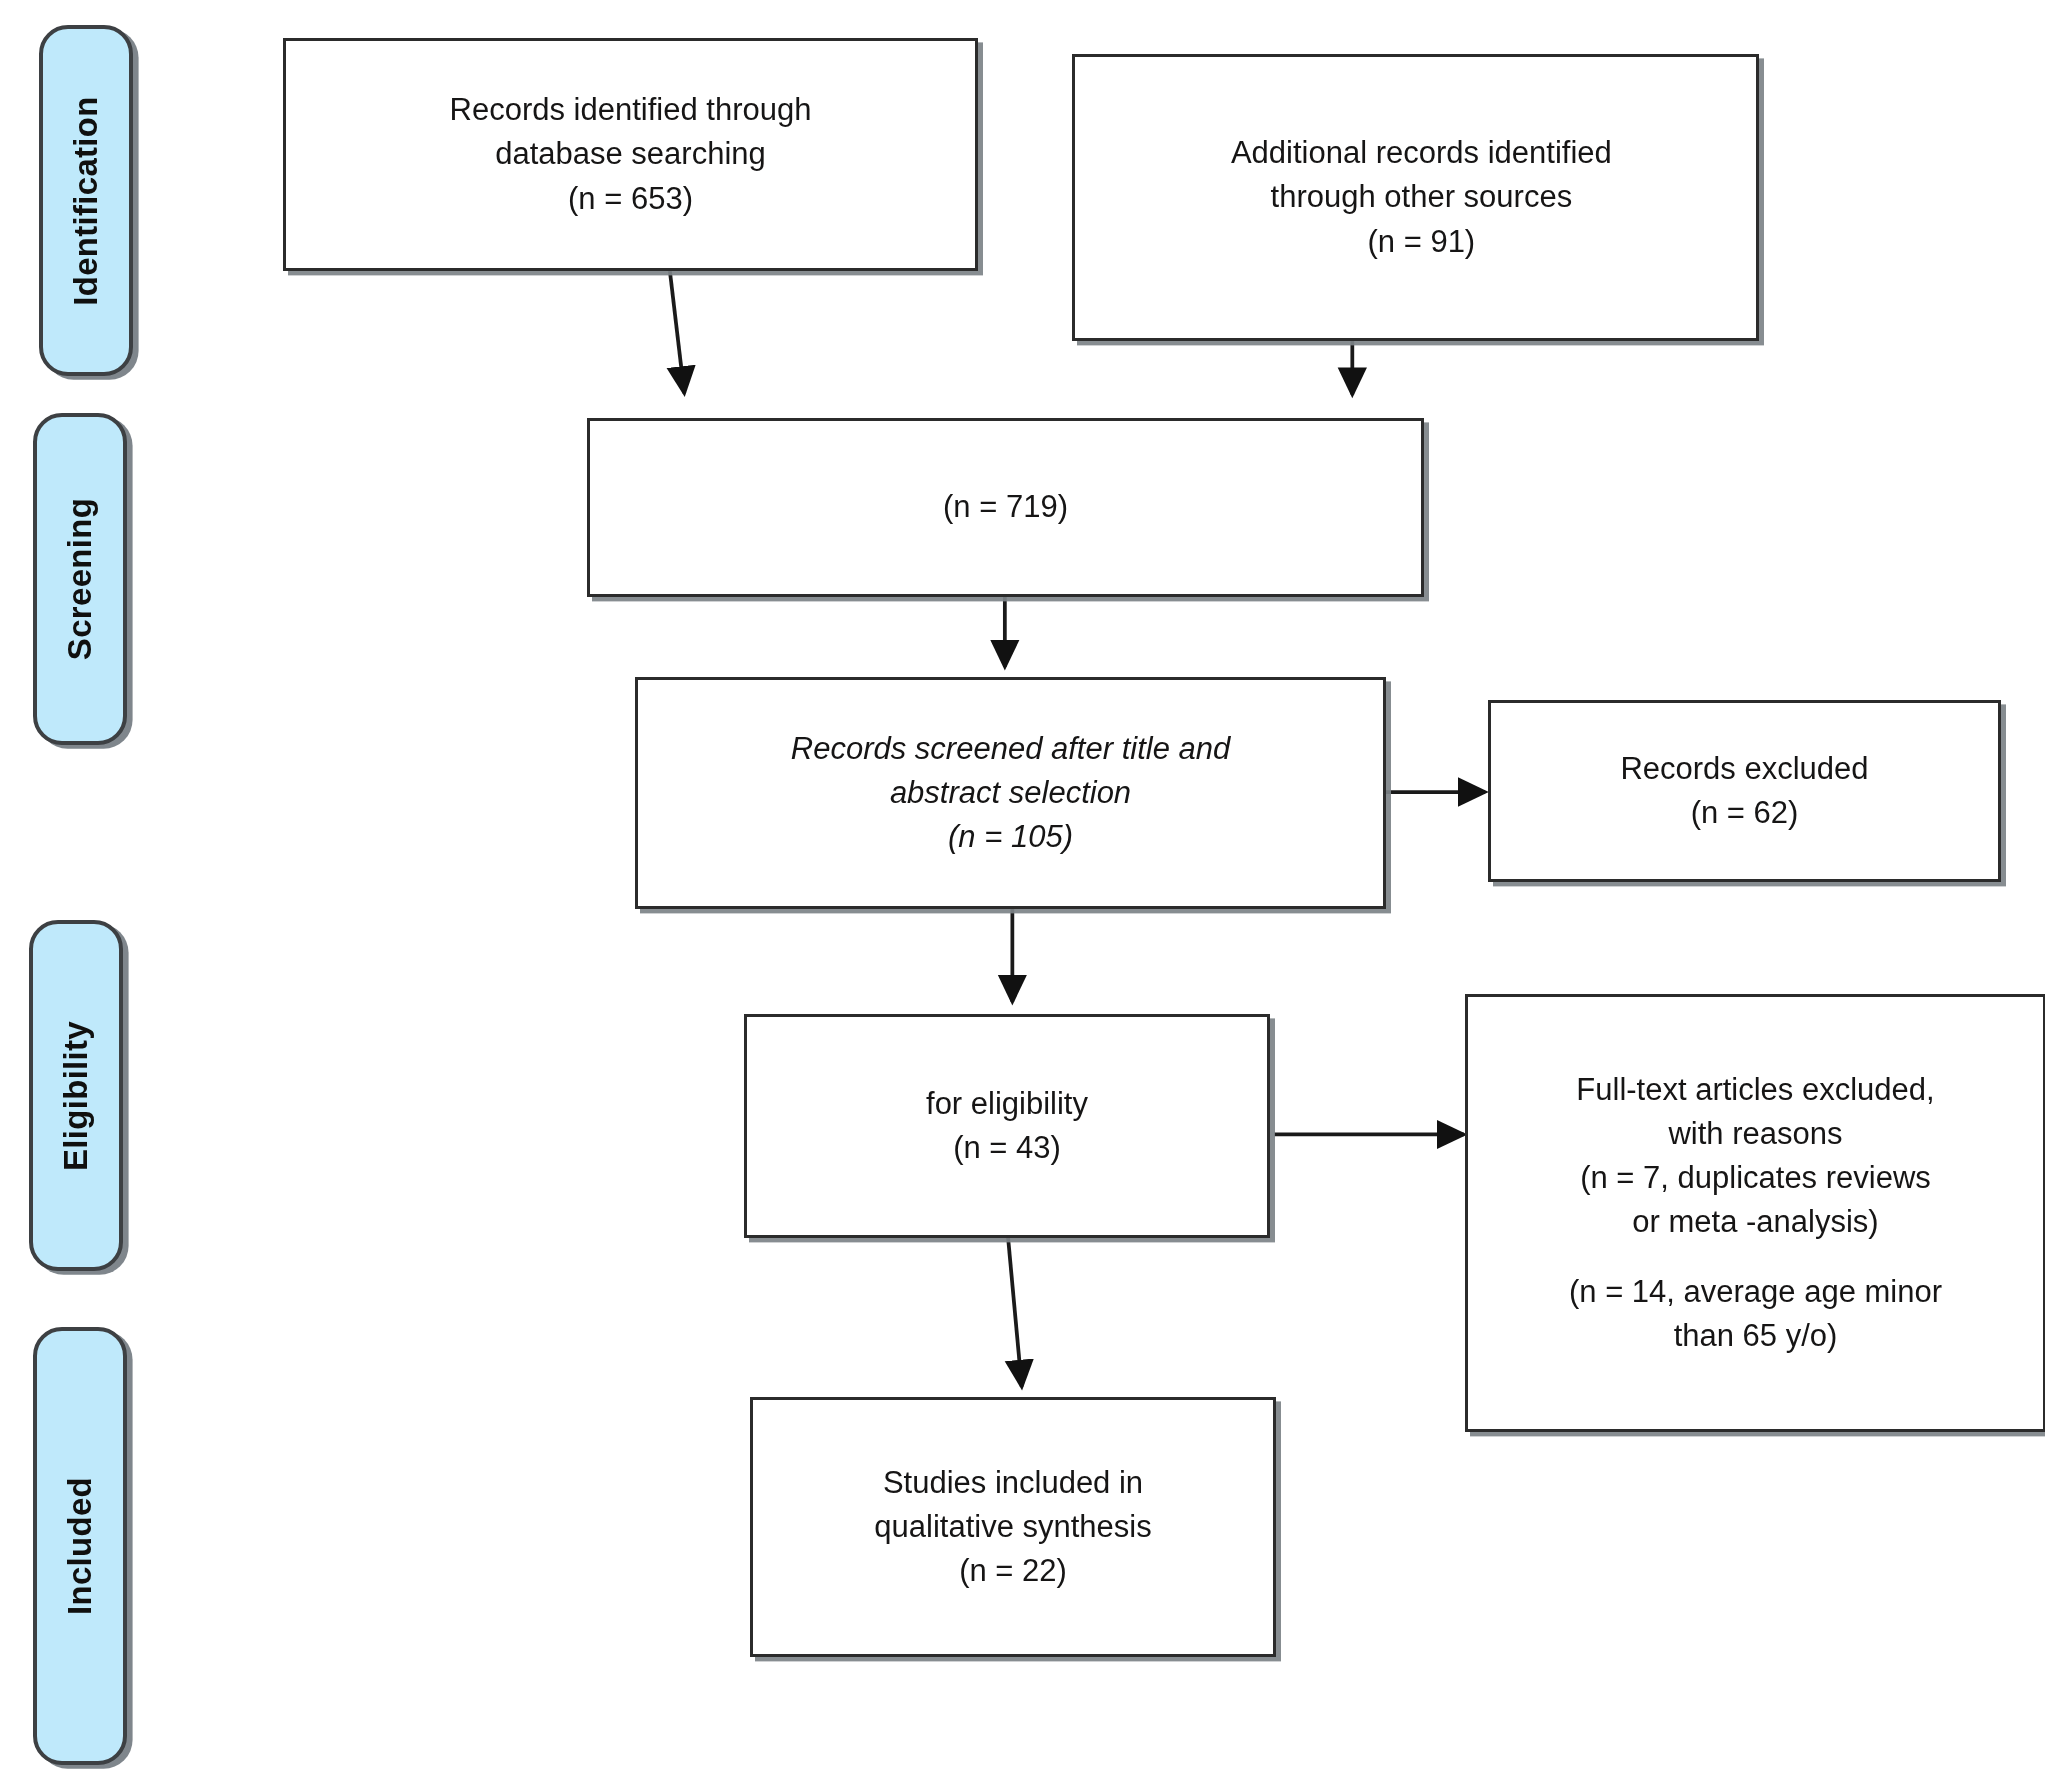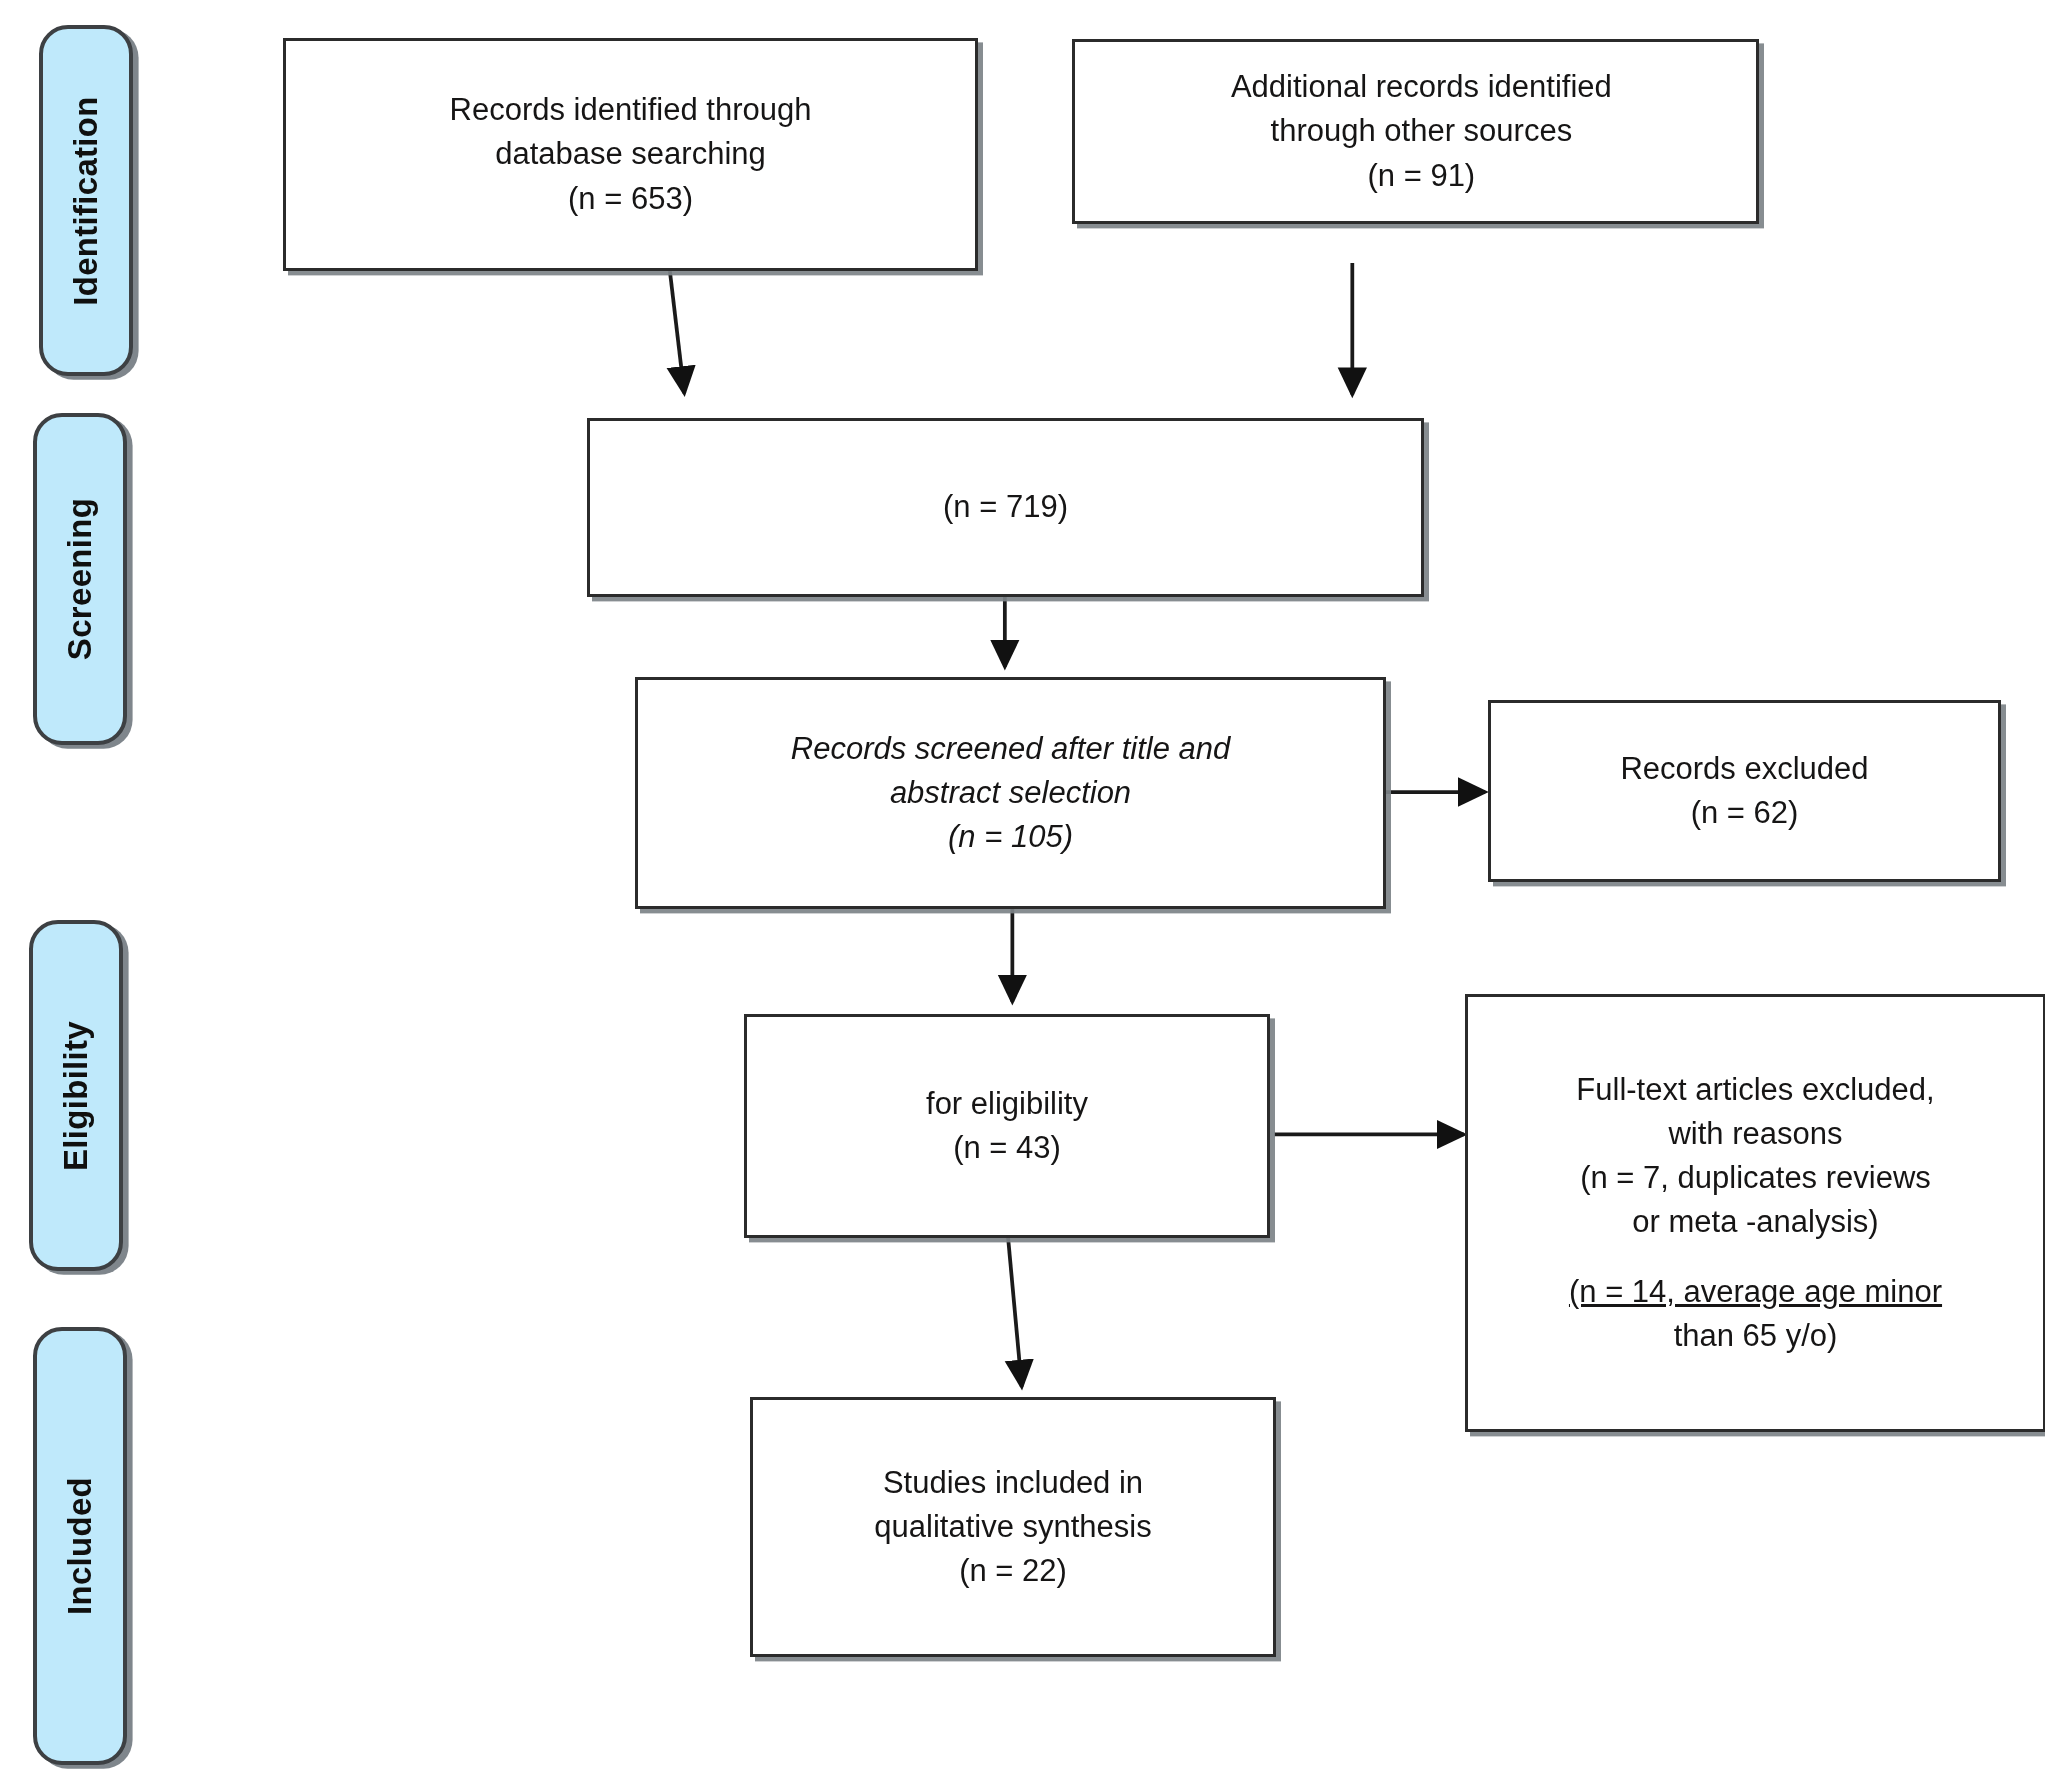--- a/index.html
+++ b/index.html
@@ -54,21 +54,20 @@
   }
   .flow-box .line {
     font-size: 31px;
     line-height: 1.42;
     color: #161515;
     text-align: center;
     white-space: nowrap;
   }
   .flow-box.gap-block .line.spacer-before {
     margin-top: 26px;
-    text-decoration: underline;
   }
 
   
   #arrows {
     position: absolute;
     left: 0;
     top: 0;
     width: 2046px;
     height: 1790px;
     pointer-events: none;
@@ -116,21 +115,21 @@
   <div class="stage-pill" style="left:33px; top:1327px; width:94px; height:438px;">
     <span class="stage-text">Included</span>
   </div>
 
   <div class="flow-box" style="left:283px; top:38px; width:695px; height:233px;">
     <div class="line">Records identified through</div>
     <div class="line">database searching</div>
     <div class="line">(n = 653)</div>
   </div>
 
-  <div class="flow-box" style="left:1072px; top:39px; width:687px; height:185px;padding-left:28px;">
+  <div class="flow-box" style="left:1072px; top:54px; width:687px; height:287px;padding-left:28px;">
     <div class="line">Additional records identified</div>
     <div class="line">through other sources</div>
     <div class="line">(n = 91)</div>
   </div>
 
   <div class="flow-box" style="left:587px; top:418px; width:837px; height:179px;">
     <div class="line">(n = 719)</div>
   </div>
 
   <div class="flow-box" style="left:635px; top:677px; width:751px; height:232px;font-style:italic;">

